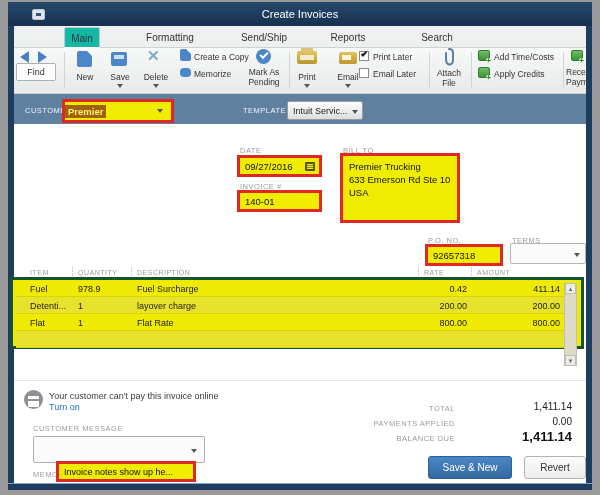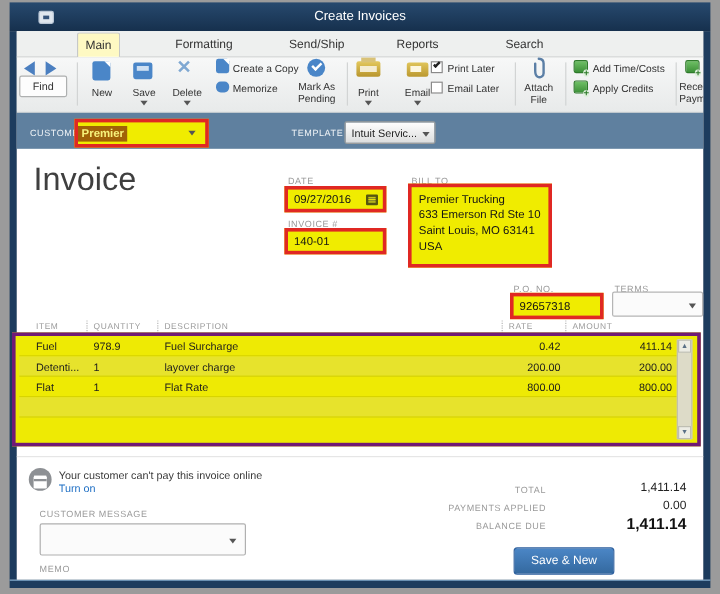--- a/index.html
+++ b/index.html
@@ -17,21 +17,21 @@
   .win-left  { position:absolute; left:8px;  top:26px; width:6px; height:457px; background:#1d3c5e; }
   .win-right { position:absolute; left:586px; top:26px; width:6px; height:457px; background:#1d3c5e; }
   .win-bottom{ position:absolute; left:8px; top:483px; width:584px; height:7px; background:#1d3c5e; border-top:1px solid #7ea6c8; }
   .win-body  { position:absolute; left:14px; top:26px; width:572px; height:457px; background:#fff; }
 
   
   .tabrow { position:absolute; left:14px; top:26px; width:572px; height:22px;
     background:#eef0ef; border-bottom:1px solid #cfd1d1; }
   .tab { position:absolute; top:27px; height:21px; line-height:21px; font-size:10px; color:#333;
     transform:translateX(-50%); padding:0 6px; }
-  .tab.active { background:#fef9c3; border:1px solid #c6c8c8; border-bottom:1px solid #fff; border-radius:2px 2px 0 0; }
+  .tab.active { background:#14b8a6; border:1px solid #c6c8c8; border-bottom:1px solid #fff; border-radius:2px 2px 0 0; }
 
   
   .ribbon { position:absolute; left:14px; top:48px; width:572px; height:46px;
     background:linear-gradient(#f7f8f8,#e8eaea); border-bottom:1px solid #cfd1d1; overflow:hidden; }
   .rdiv { position:absolute; top:52px; height:36px; width:1px; background:#d2d4d4; }
   .rlabel { position:absolute; font-size:8.5px; color:#333; text-align:center; }
   .caret { width:0; height:0; border-left:3px solid transparent; border-right:3px solid transparent; border-top:4px solid #555; position:absolute; }
   .arrow-left { position:absolute; width:0; height:0; border-top:6px solid transparent; border-bottom:6px solid transparent; border-right:9px solid #4b7fc0; }
   .arrow-right{ position:absolute; width:0; height:0; border-top:6px solid transparent; border-bottom:6px solid transparent; border-left:9px solid #4b7fc0; }
   .find-btn { position:absolute; left:16px; top:63px; width:40px; height:18px; background:#fdfdfd;
@@ -72,21 +72,21 @@
   .calendar { position:absolute; right:4px; top:4px; width:10px; height:9px; background:#56560f;
     border-radius:1px; }
   .calendar::after { content:""; position:absolute; left:2px; top:2px; width:6px; height:5px;
     background:linear-gradient(#f0ec00 1px, transparent 1px) 0 0/2px 2px, #8d8d2a; }
   .terms-dd { position:absolute; left:510px; top:243px; width:76px; height:21px; background:#fbfbfb;
     border:1px solid #b5b5b5; border-radius:2px; }
 
   
   .th { position:absolute; top:269px; font-size:7px; color:#9a9a9a; letter-spacing:.5px; }
   .th-sep { position:absolute; top:267px; height:11px; width:0; border-left:1px dotted #b8b8b8; }
-  .tbl-red { position:absolute; left:10px; top:277px; width:574px; height:95px; border:3px solid #701a75; background:#eeea04; }
+  .tbl-red { position:absolute; left:10px; top:277px; width:574px; height:72px; border:3px solid #14532d; background:#eeea04; }
   .trow { position:absolute; left:3px; width:548px; height:17px; font-size:9px; color:#1c1c1c; border-bottom:1px solid #d8d400; }
   .trow.alt { background:#e7e32c; }
   .tcell { position:absolute; top:4px; }
   .tcell.num { text-align:right; }
   .tscroll { position:absolute; right:4px; top:3px; width:13px; height:83px; background:#dddbc8; border:1px solid #c2c0ae; }
   .tsbtn { position:absolute; left:0; width:11px; height:11px; background:#ecece4; border:1px solid #bebeb2;
     font-size:6px; color:#5a7086; text-align:center; line-height:10px; }
 
   
   .footline { position:absolute; left:14px; top:380px; width:572px; height:1px; background:#e6e6e6; }
@@ -189,35 +189,33 @@
       <span class="cj-sel">Premier</span>
       <span class="caret" style="left:92px; top:7px;"></span>
     </div>
   </div>
   <span class="band-label" style="left:243px; top:106px;">TEMPLATE</span>
   <div class="dd" style="left:287px; top:101px; width:76px; height:19px;">
     <span>Intuit Servic...</span>
     <span class="caret" style="right:4px; top:8px;"></span>
   </div>
 
-  <div class="form-title">Invoice</div>
   <span class="flabel" style="left:240px; top:146px;">DATE</span>
   <div class="redbox yfield" style="left:237px; top:155px; width:85px; height:22px;">
     <span>09/27/2016</span>
     <span class="calendar"></span>
   </div>
   <span class="flabel" style="left:240px; top:182px;">INVOICE #</span>
   <div class="redbox yfield" style="left:237px; top:190px; width:85px; height:22px;">
     <span>140-01</span>
   </div>
   <span class="flabel" style="left:343px; top:146px;">BILL TO</span>
   <div class="redbox" style="left:340px; top:153px; width:120px; height:70px; font-size:9.5px; color:#141414; line-height:13px; padding:4px 6px;">
     <div>Premier Trucking</div>
     <div>633 Emerson Rd Ste 10</div>
-    <div>Saint Louis, MO 63141</div>
     <div>USA</div>
   </div>
   <span class="flabel" style="left:428px; top:236px;">P.O. NO.</span>
   <div class="redbox yfield" style="left:425px; top:244px; width:78px; height:22px;">
     <span>92657318</span>
   </div>
   <span class="flabel" style="left:512px; top:236px;">TERMS</span>
   <div class="terms-dd">
     <span></span>
     <span class="caret" style="right:5px; top:9px;"></span>
@@ -265,23 +263,27 @@
 
   <div class="footline"></div>
   <span class="card-circle"></span>
   <span class="small-text" style="left:49px; top:391px;">Your customer can't pay this invoice online</span>
   <span class="link" style="left:49px; top:402px;">Turn on</span>
   <span class="flabel" style="left:33px; top:424px;">CUSTOMER MESSAGE</span>
   <div class="cm-dd">
     <span class="caret" style="right:7px; top:12px;"></span>
   </div>
   <span class="flabel" style="left:33px; top:470px;">MEMO</span>
+  <div class="redbox yfield" style="left:56px; top:461px; width:140px; height:21px; font-size:9px;">
+    <span>Invoice notes show up he...</span>
+  </div>
 
   <span class="tot-label" style="top:404px;">TOTAL</span>
   <span class="tot-val" style="top:401px;">1,411.14</span>
   <span class="tot-label" style="top:419px;">PAYMENTS APPLIED</span>
   <span class="tot-val" style="top:416px;">0.00</span>
   <span class="tot-label" style="top:434px;">BALANCE DUE</span>
   <span class="tot-val big" style="top:429px;">1,411.14</span>
 
   <div class="btn blue" style="left:428px; width:84px;">Save &amp; New</div>
+  <div class="btn gray" style="left:524px; width:62px;">Revert</div>
 
 </div>
 
 </body></html>

